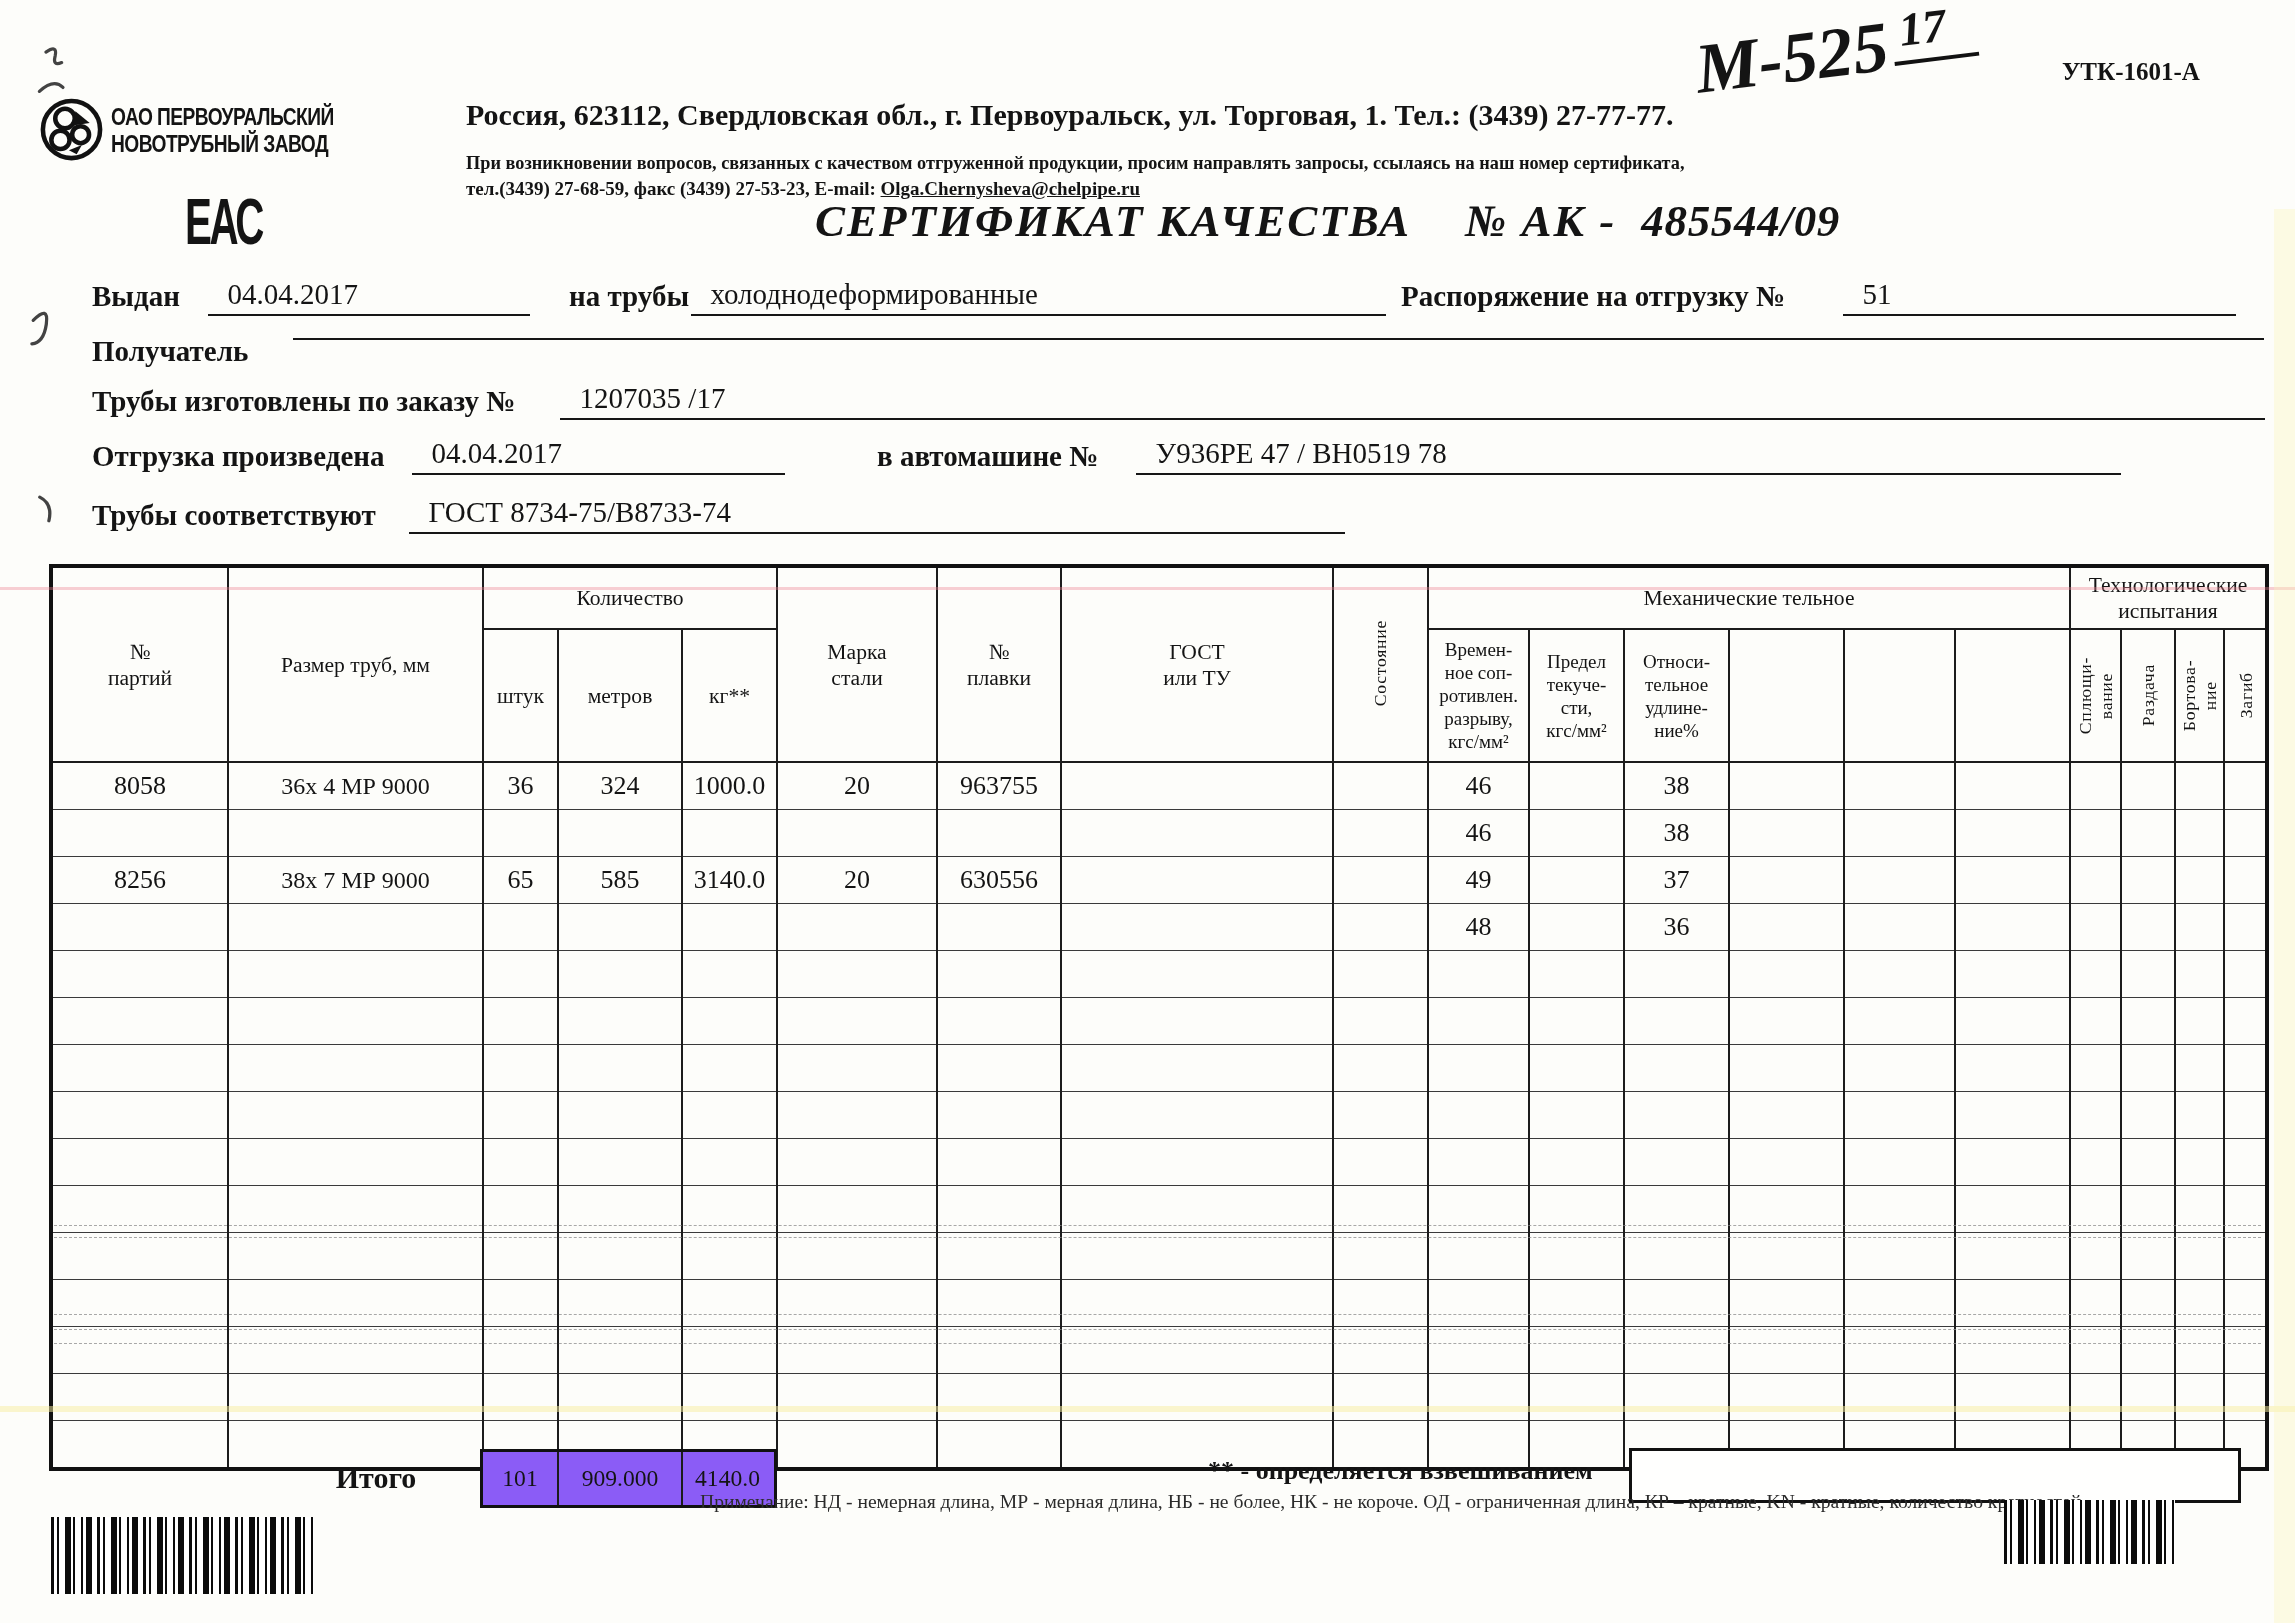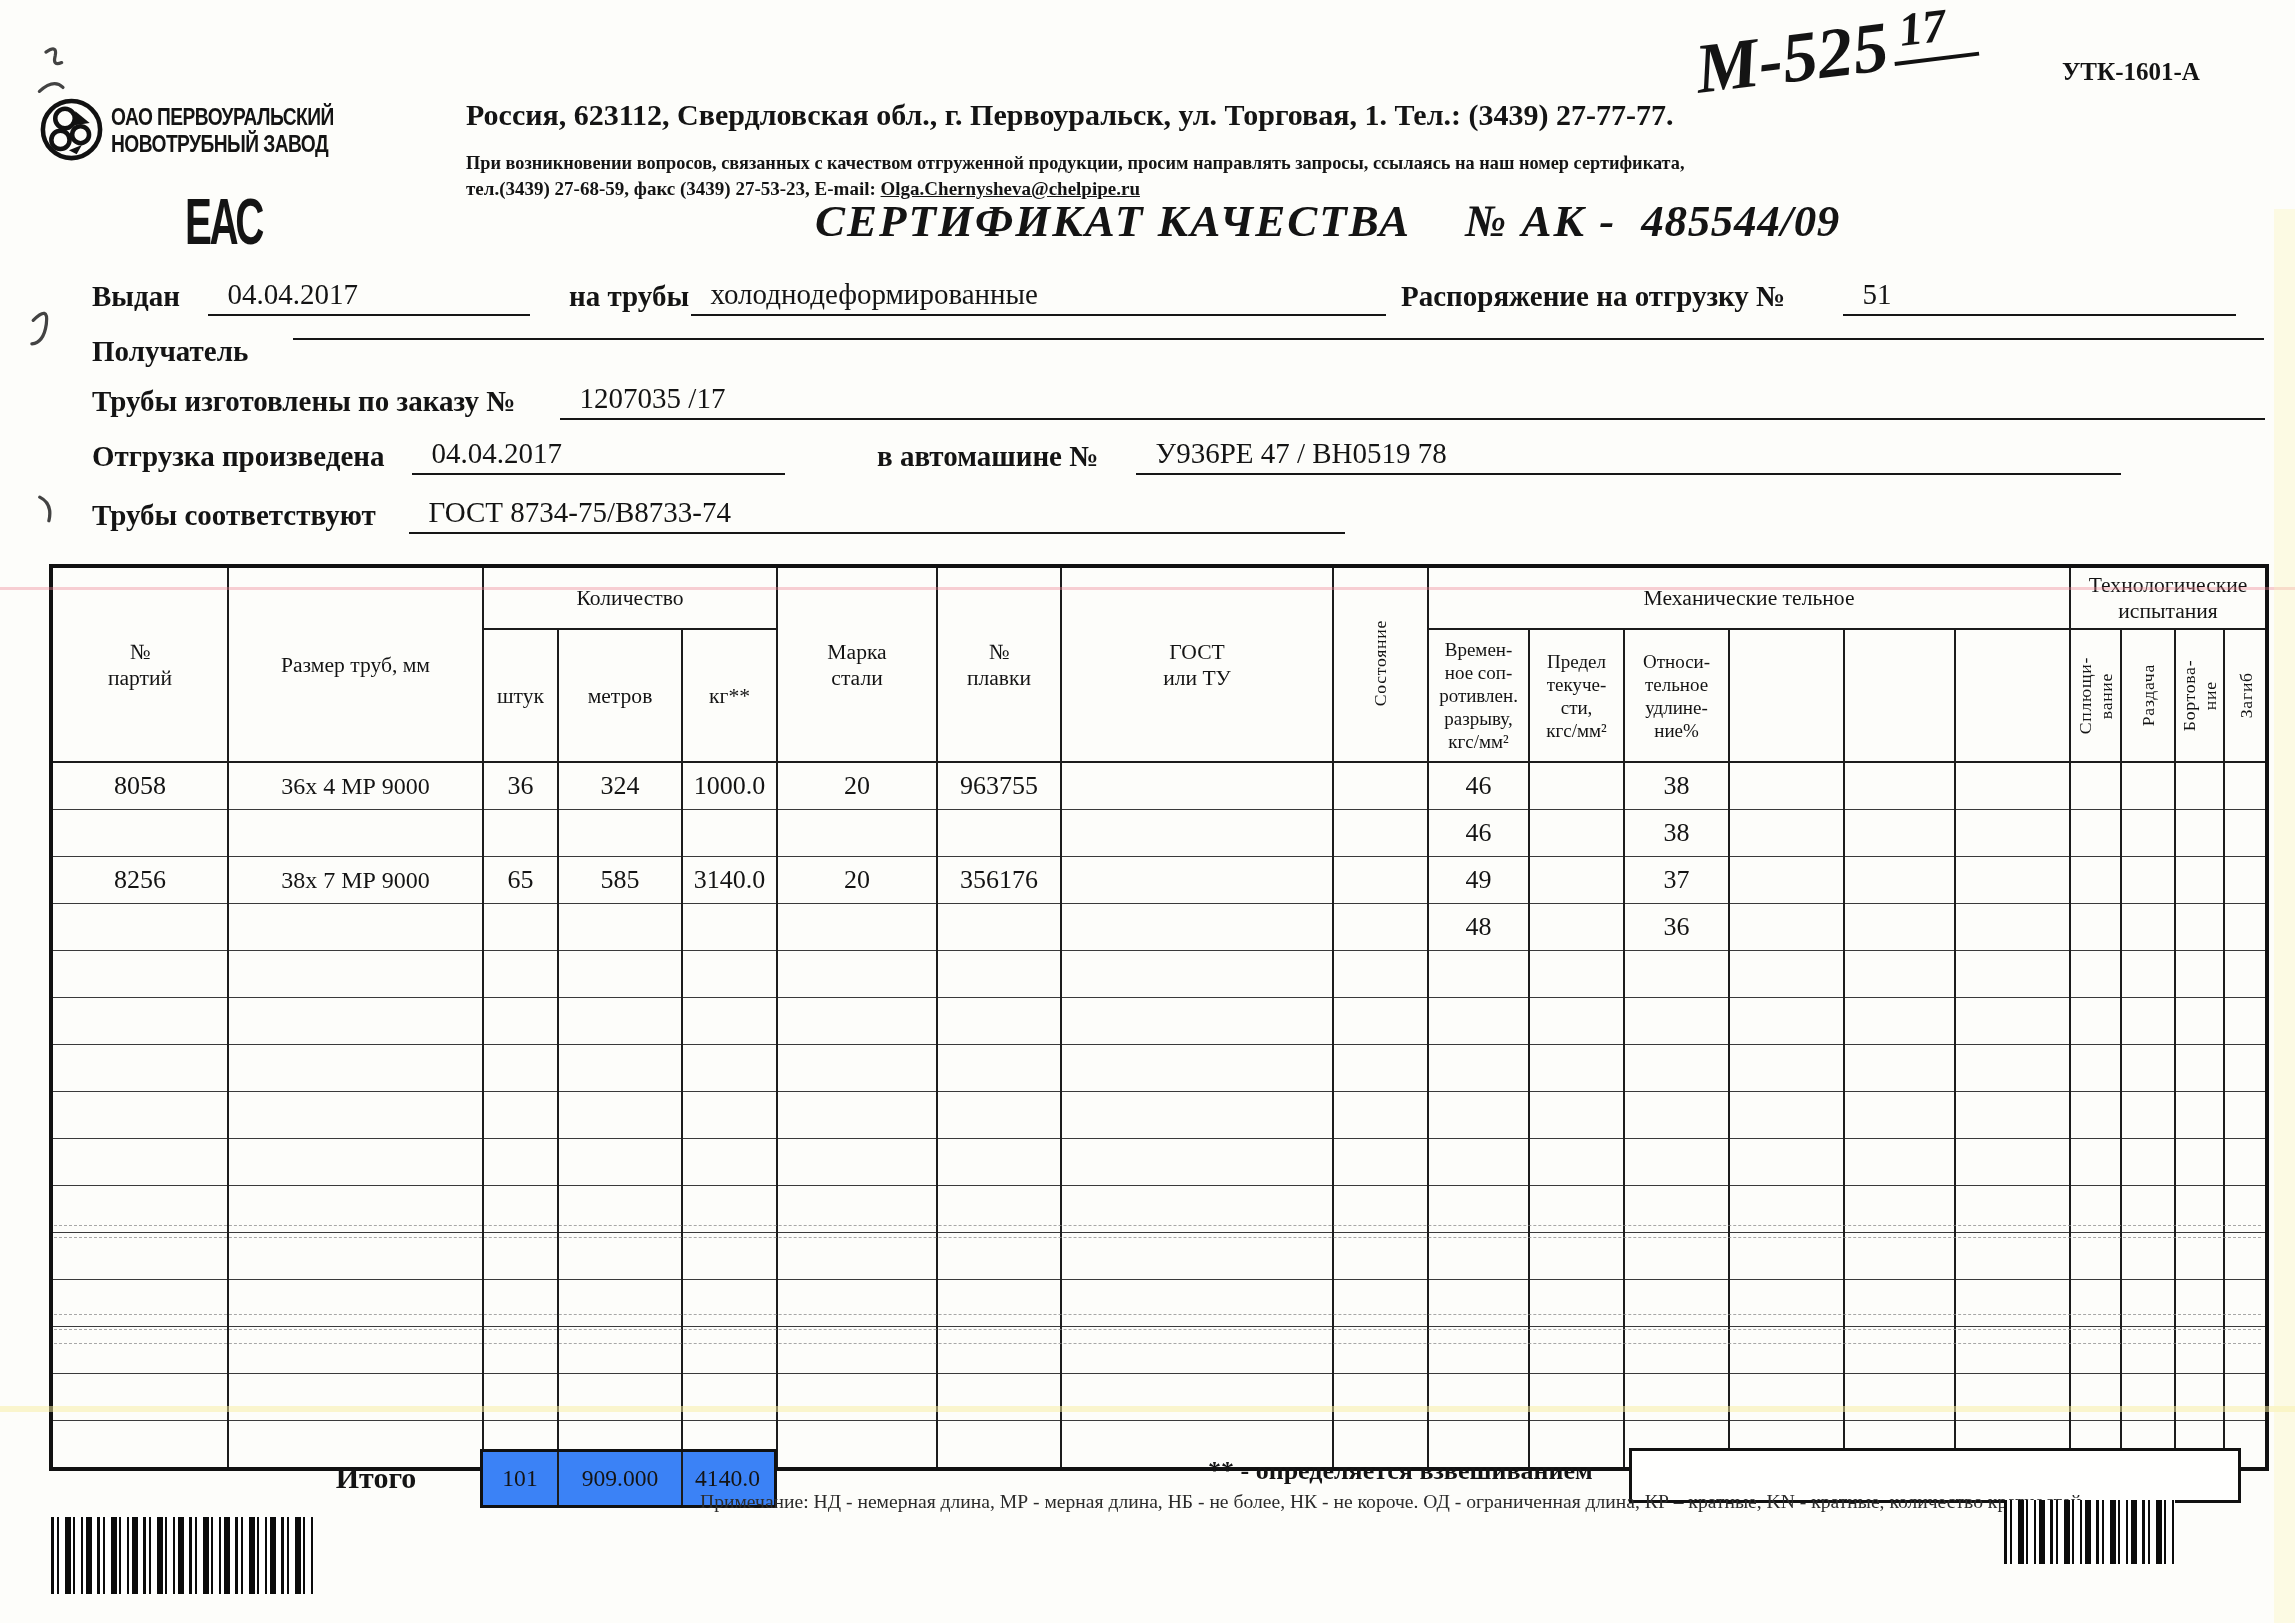--- a/index.html
+++ b/index.html
@@ -55,21 +55,21 @@
   .cert-table tbody td:nth-child(2){font-size:24px;}
   col.c0{width:177px}col.c1{width:255px}col.c2{width:75px}col.c3{width:124px}
   col.c4{width:95px}col.c5{width:160px}col.c6{width:124px}col.c7{width:272px}
   col.c8{width:95px}col.c9{width:101px}col.c10{width:95px}col.c11{width:105px}
   col.c12{width:115px}col.c13{width:111px}col.c14{width:115px}col.c15{width:51px}
   col.c16{width:54px}col.c17{width:49px}col.c18{width:43px}
 
   
   .totals-label{left:281px;top:1461px;width:190px;text-align:center;font-weight:700;font-size:30px;}
   .totals-box{left:480px;top:1449px;width:297px;height:59px;border:3.9px solid #111;
-              box-sizing:border-box;display:flex;background:#3b82f6;text-align:right;}
+              box-sizing:border-box;display:flex;background:#8b5cf6;text-align:right;}
   .totals-box .tcell{display:flex;align-items:center;justify-content:center;
               font-size:23.6px;border-right:2px solid #1c1c1c;box-sizing:border-box;}
   .totals-box .tcell:last-child{border-right:none;}
   .t-pcs{width:76px;} .t-m{width:124px;} .t-kg{width:89px;}
   .weigh-note{left:1208px;top:1456px;font-weight:700;font-size:26px;}
   .empty-box{left:1629px;top:1448px;width:612px;height:55px;border:3.3px solid #111;
              box-sizing:border-box;background:#fffffe;}
   .legend{left:700px;top:1491px;width:1564px;font-size:19.6px;color:#2b2b2b;white-space:nowrap;}
 
   
@@ -274,21 +274,21 @@
           <td></td>
           <td></td>
         </tr>
         <tr>
           <td>8256</td>
           <td>38х 7 МР 9000</td>
           <td>65</td>
           <td>585</td>
           <td>3140.0</td>
           <td>20</td>
-          <td>356176</td>
+          <td>630556</td>
           <td></td>
           <td></td>
           <td>49</td>
           <td></td>
           <td>37</td>
           <td></td>
           <td></td>
           <td></td>
           <td></td>
           <td></td>

